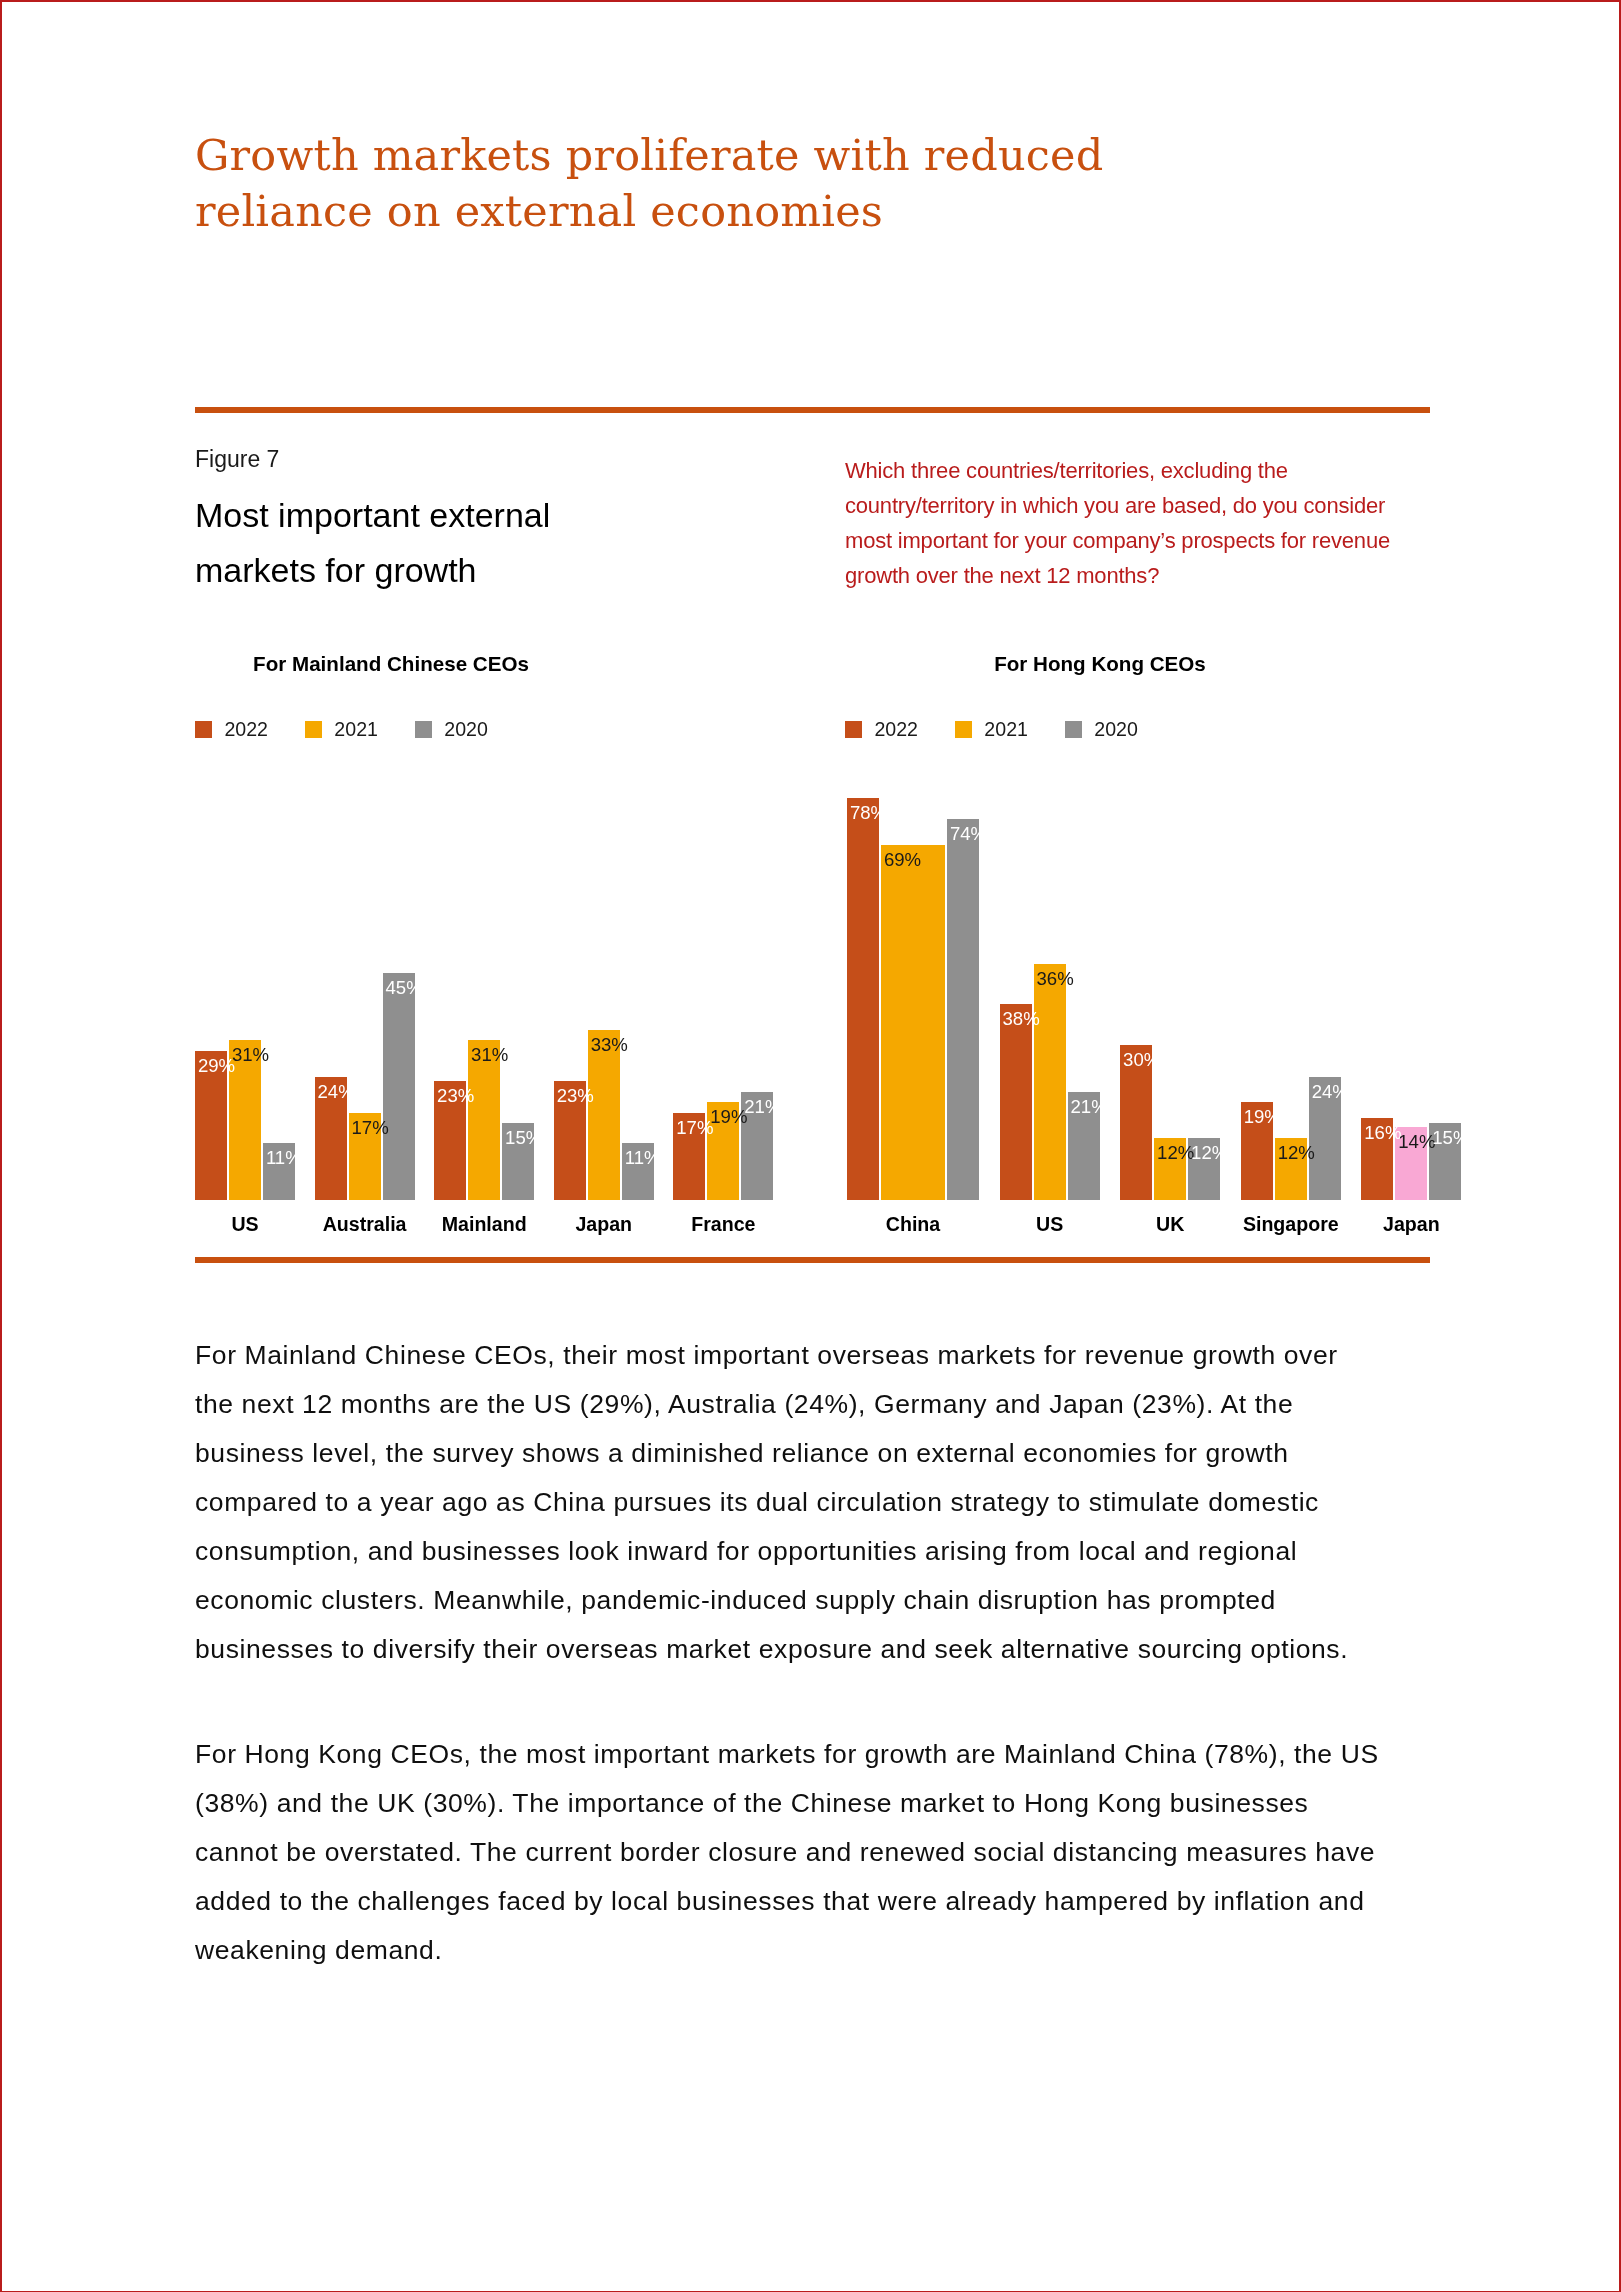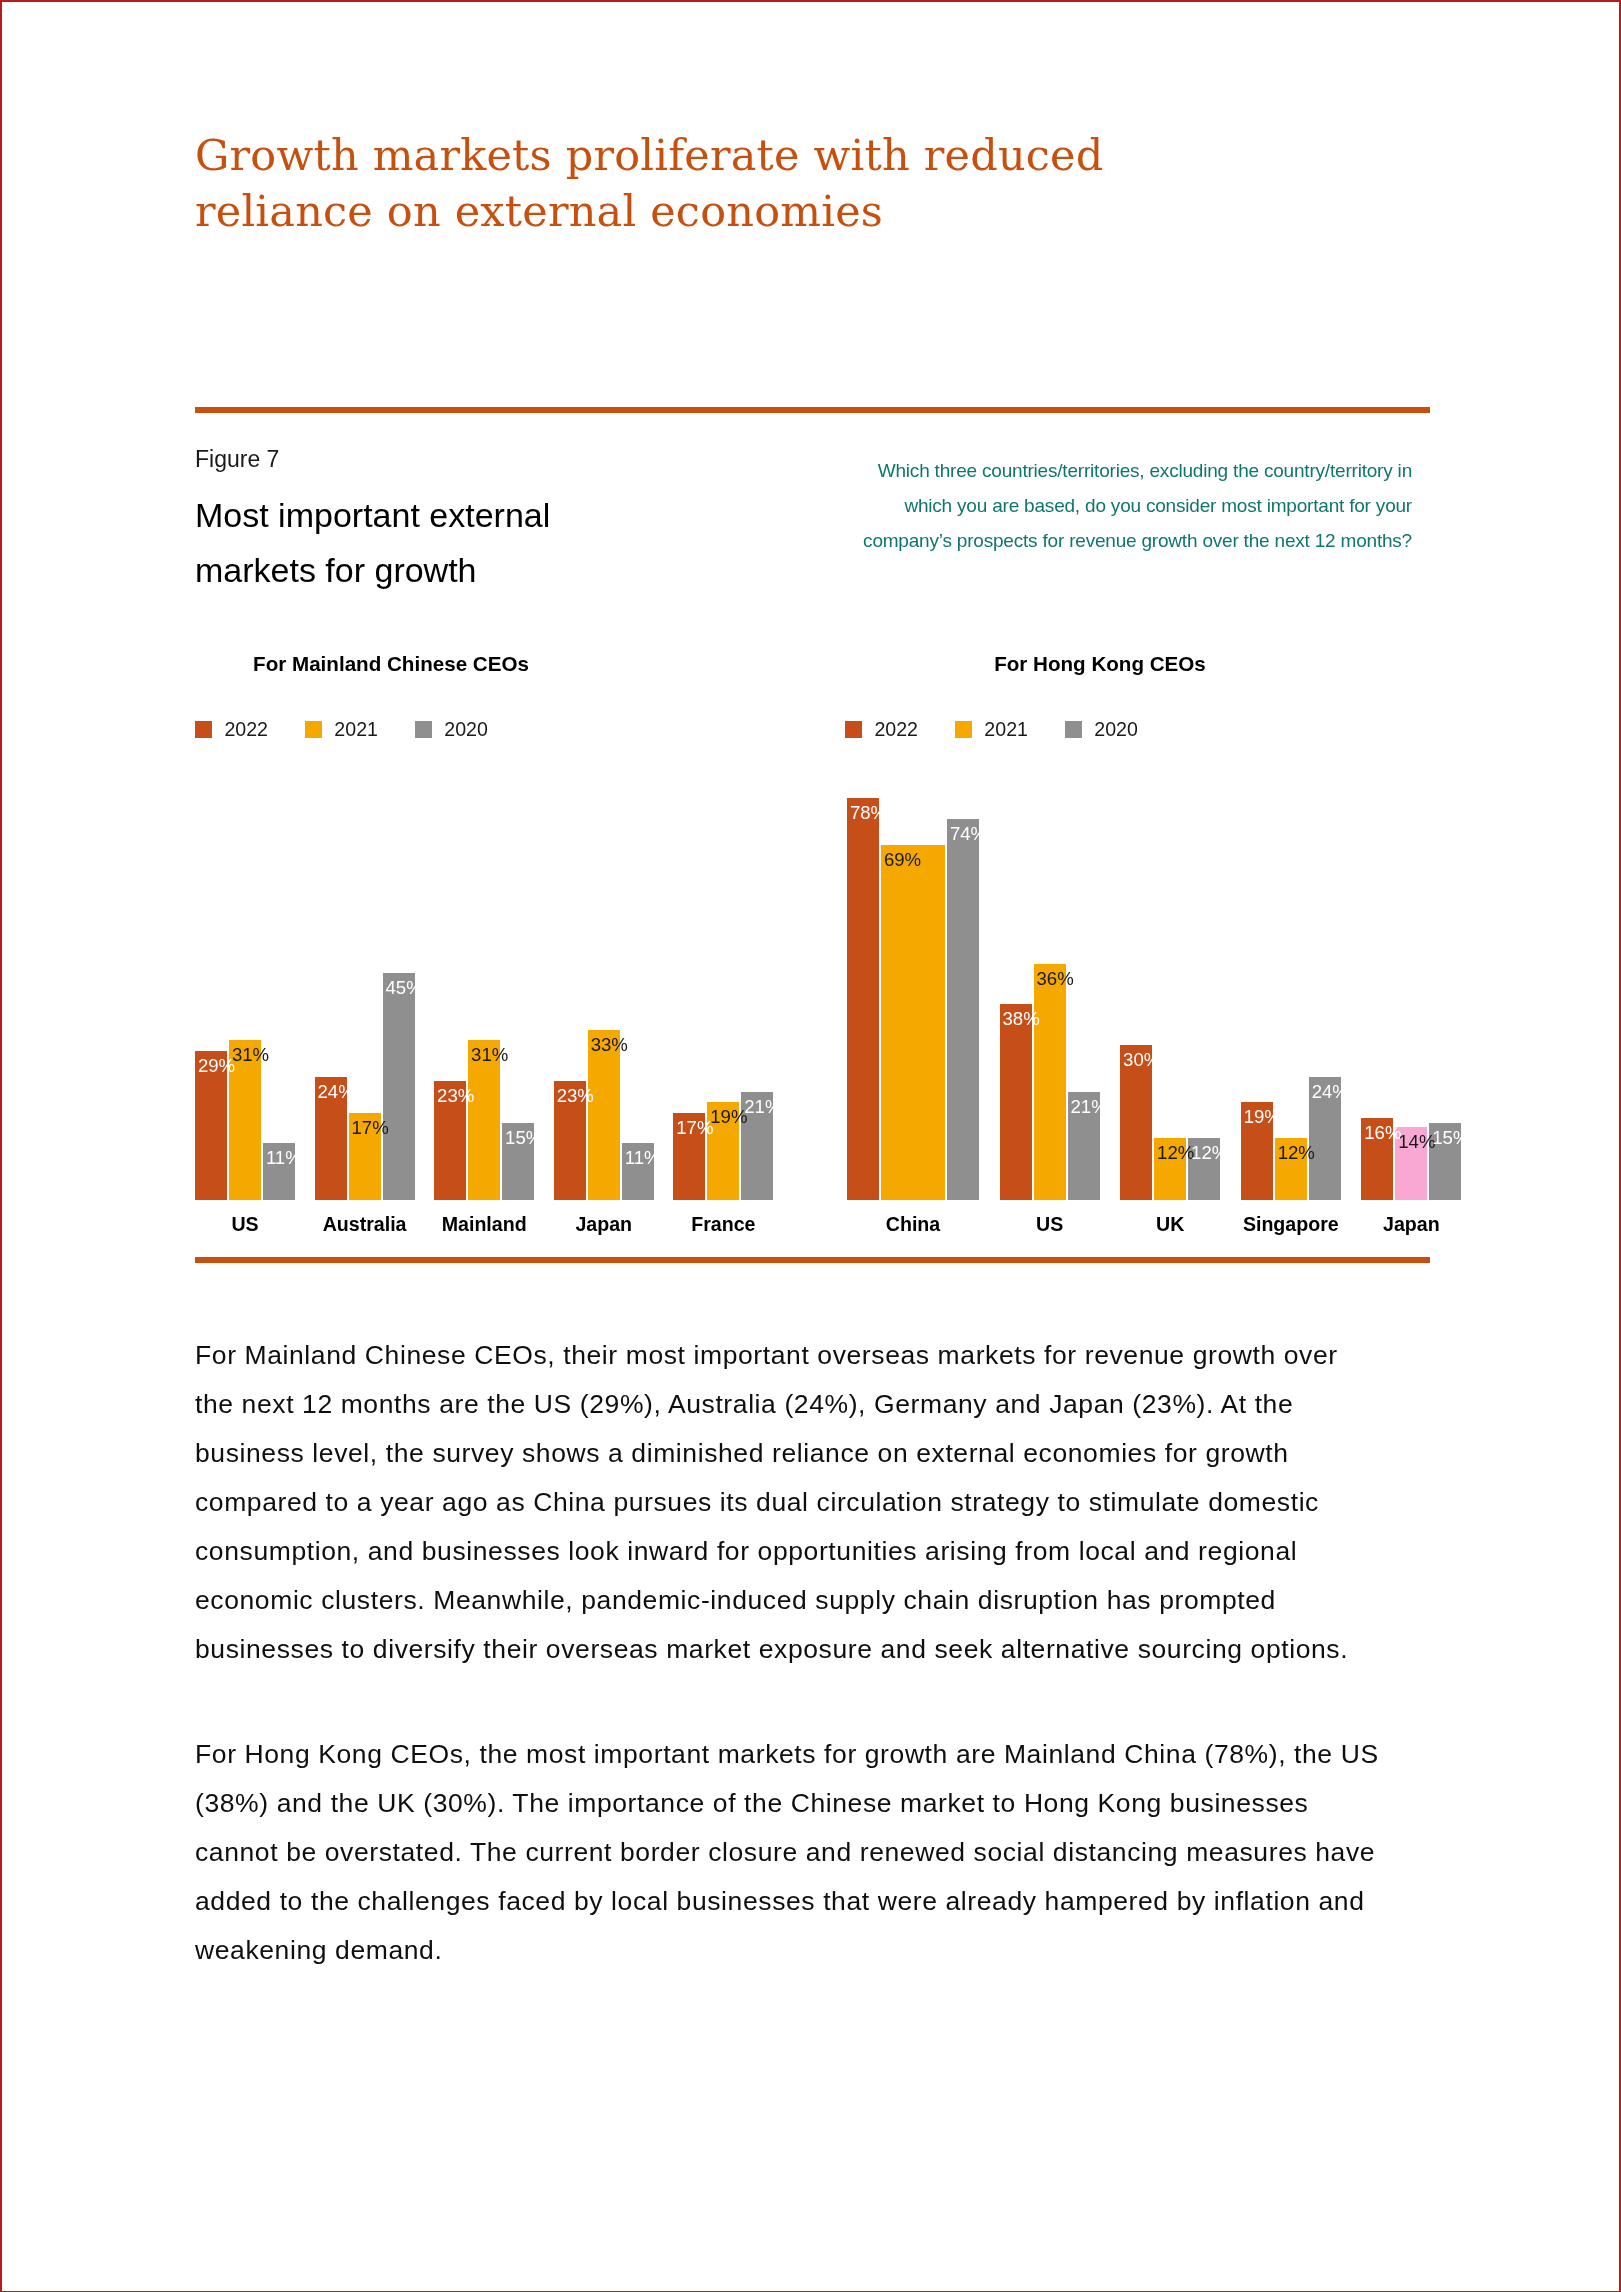--- a/index.html
+++ b/index.html
@@ -24,21 +24,21 @@
   .rule{position:absolute;left:193px;width:1235px;height:5.9px;background:#C8500F;}
   .rule-top{top:405px;}
   .rule-bottom{top:1255px;}
   .fig-label{position:absolute;left:193px;top:444px;font-size:23px;color:#1a1a1a;}
   .fig-title{
     position:absolute;left:193px;top:486px;margin:0;width:461px;
     font-size:34px;line-height:55px;font-weight:normal;color:#000000;
   }
   .question{
     position:absolute;left:843px;top:451px;width:567px;
-    font-size:19px;line-height:35px;letter-spacing:-0.2px;color:#0f766e;text-align:right;
+    font-size:22px;line-height:35px;letter-spacing:-0.2px;color:#b91c1c;
   }
   .charts{position:absolute;left:193px;top:650px;width:1235px;height:588px;}
   .chart{position:absolute;top:0;height:100%;}
   .chart-left{left:0;width:598px;}
   .chart-right{left:650px;width:588px;}
   .chart-title{
     position:absolute;top:0;margin:0;
     font-size:20.6px;font-weight:bold;text-align:center;color:#000000;
   }
   .chart-left .chart-title{width:392px;}

